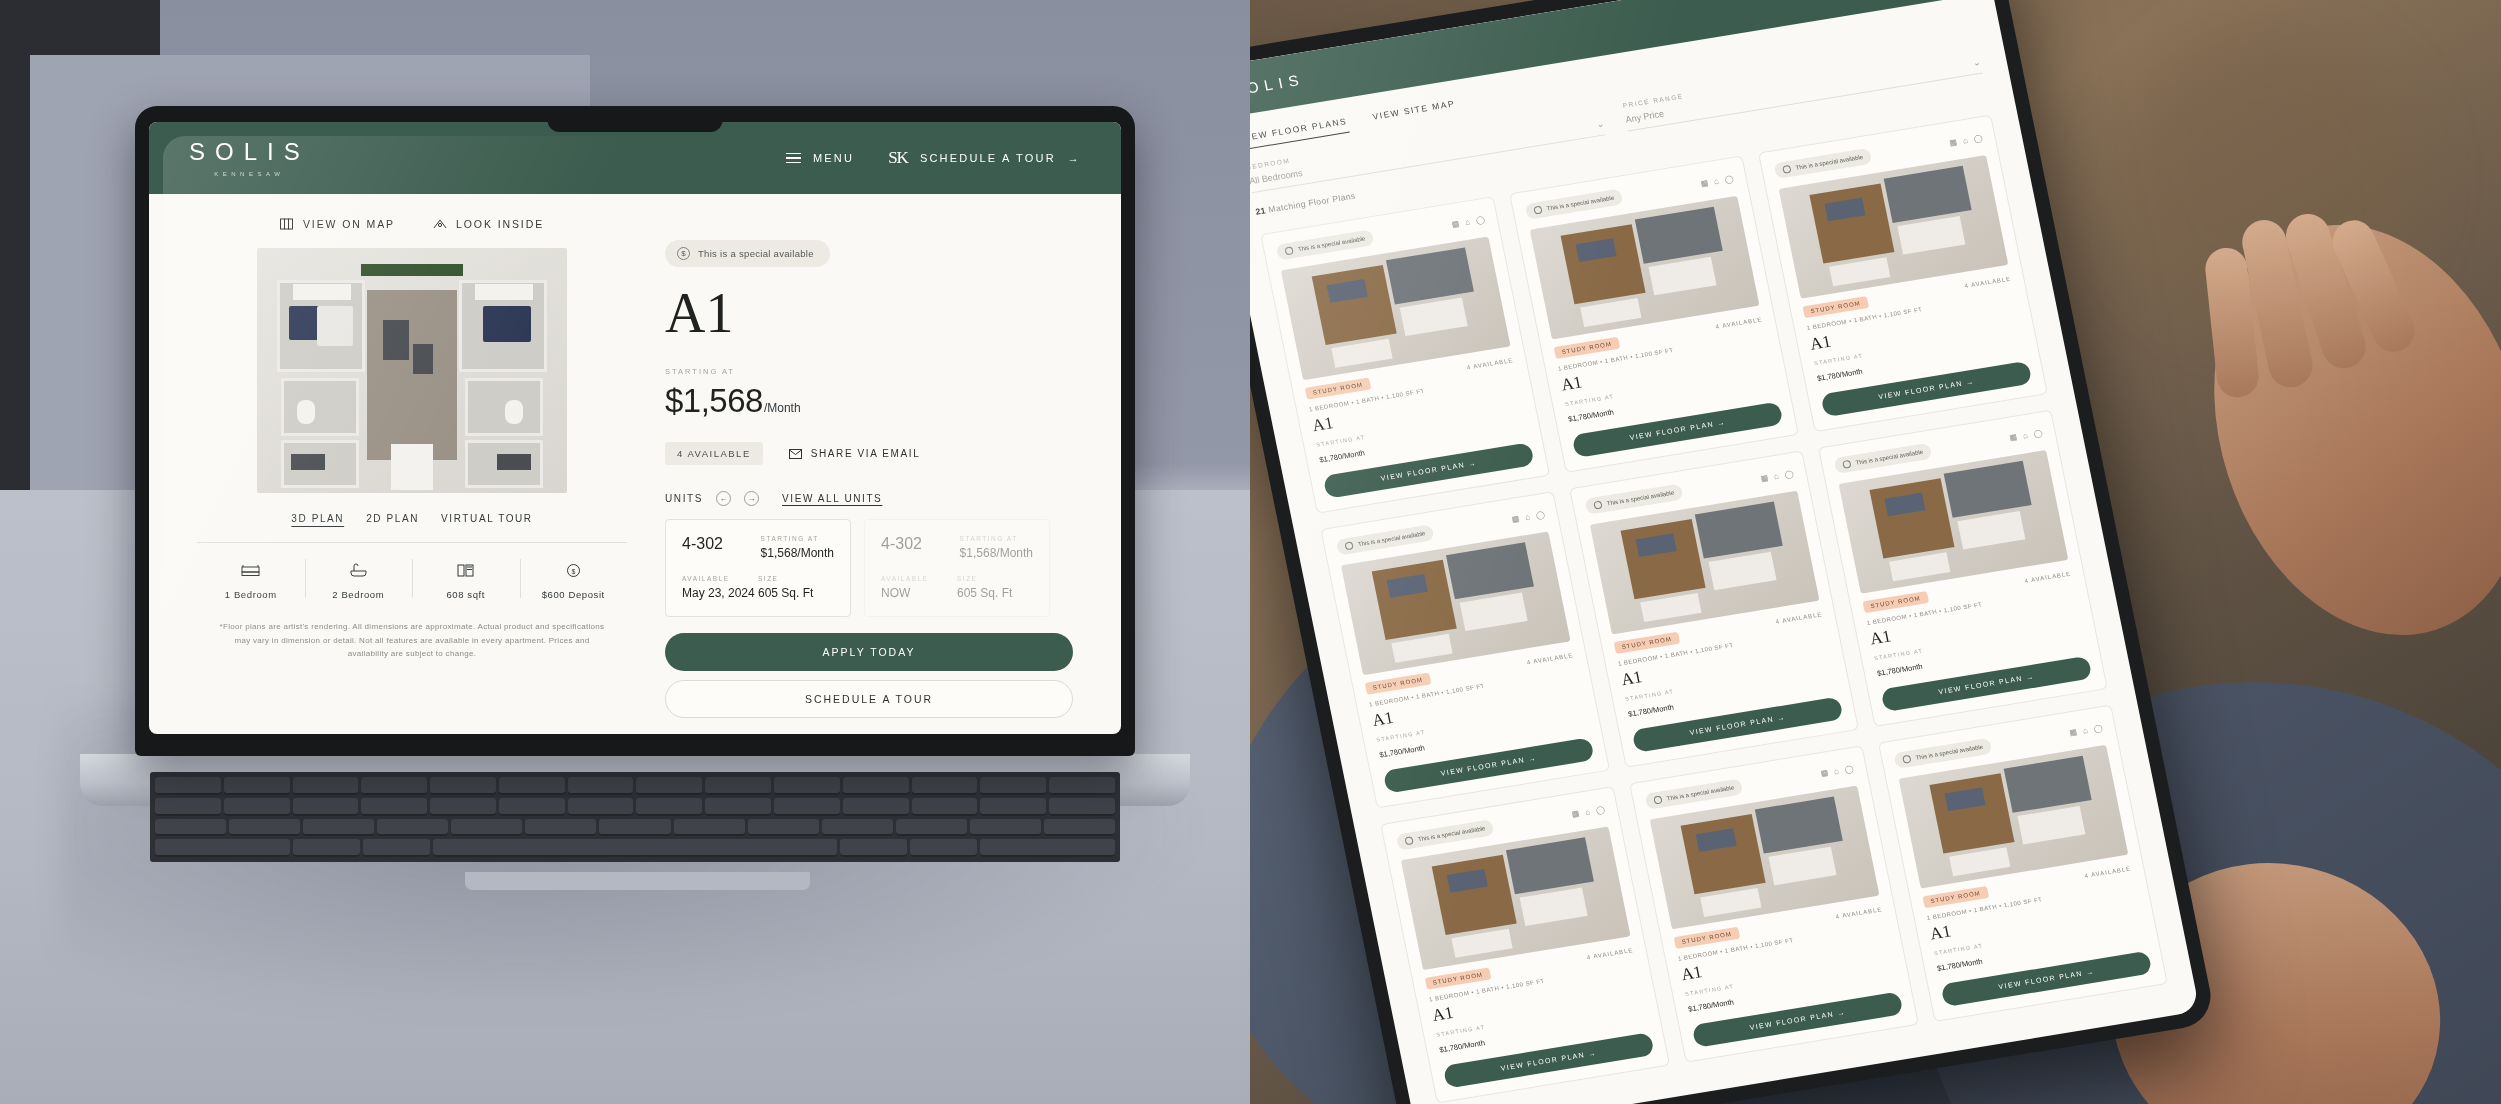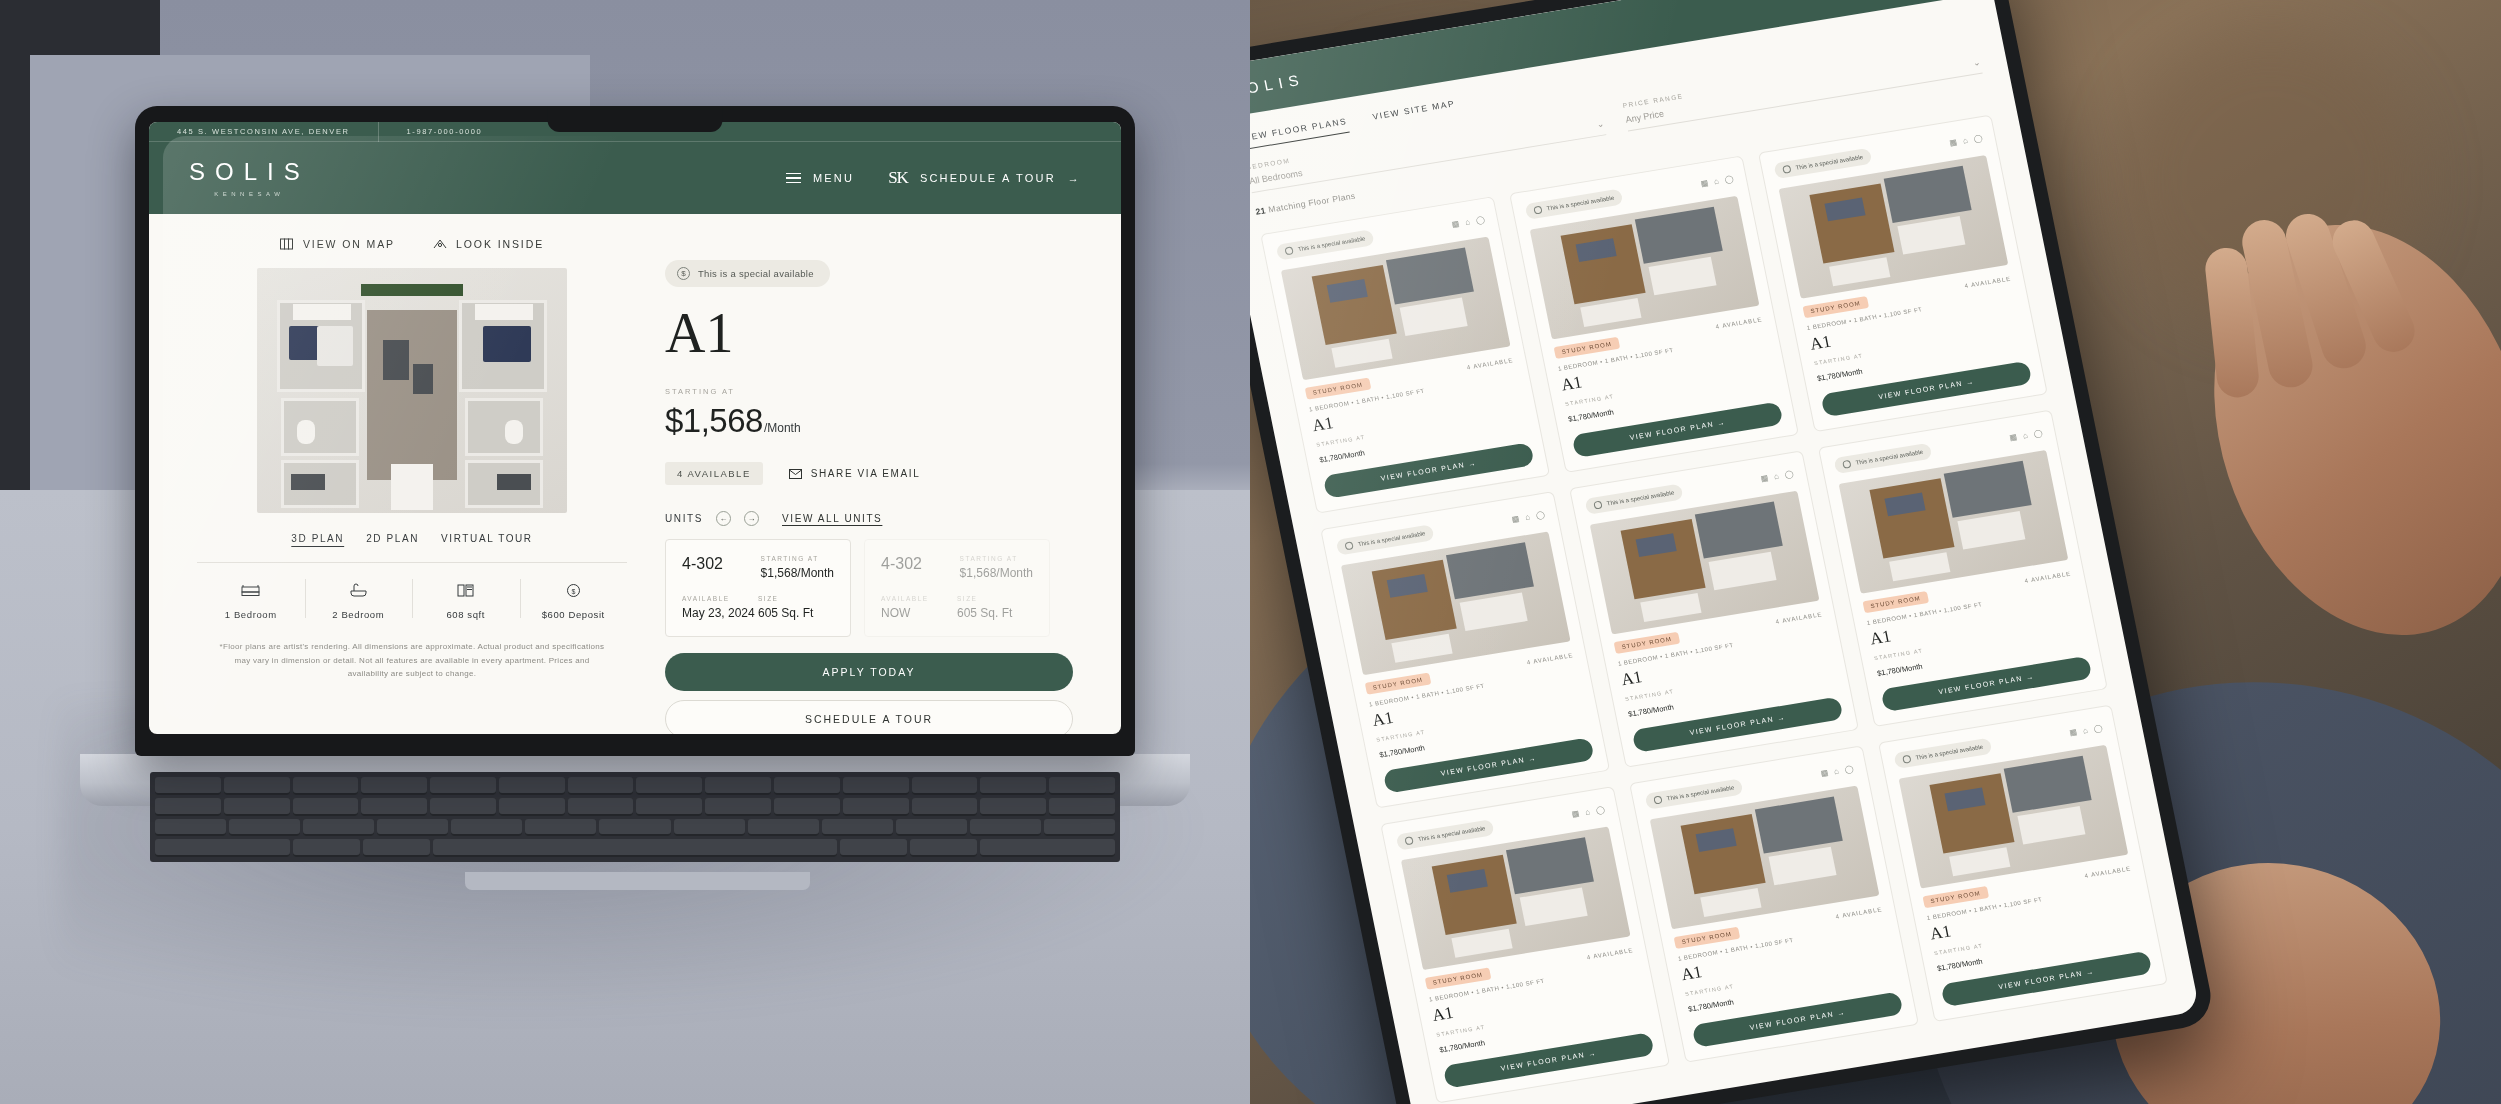--- a/index.html
+++ b/index.html
@@ -315,25 +315,20 @@
           <span class="key"></span>
           <span class="key" style="flex:2"></span>
       </div>
     </div>
     <div class="trackpad"></div>
 
     <div class="lid">
       <div class="notch"></div>
       <div class="screen">
 
-        <div class="topbar">
-          <div class="topbar-item">445 S. WESTCONSIN AVE, DENVER</div>
-          <div class="topbar-sep"></div>
-          <div class="topbar-item">1-987-000-0000</div>
-        </div>
 
         <div class="navbar">
           <div class="brand">
             <div class="brand-name">SOLIS</div>
             <div class="brand-sub">KENNESAW</div>
           </div>
           <div class="nav-right">
             <div class="nav-link">
               <span class="burger">
                   <i></i>

